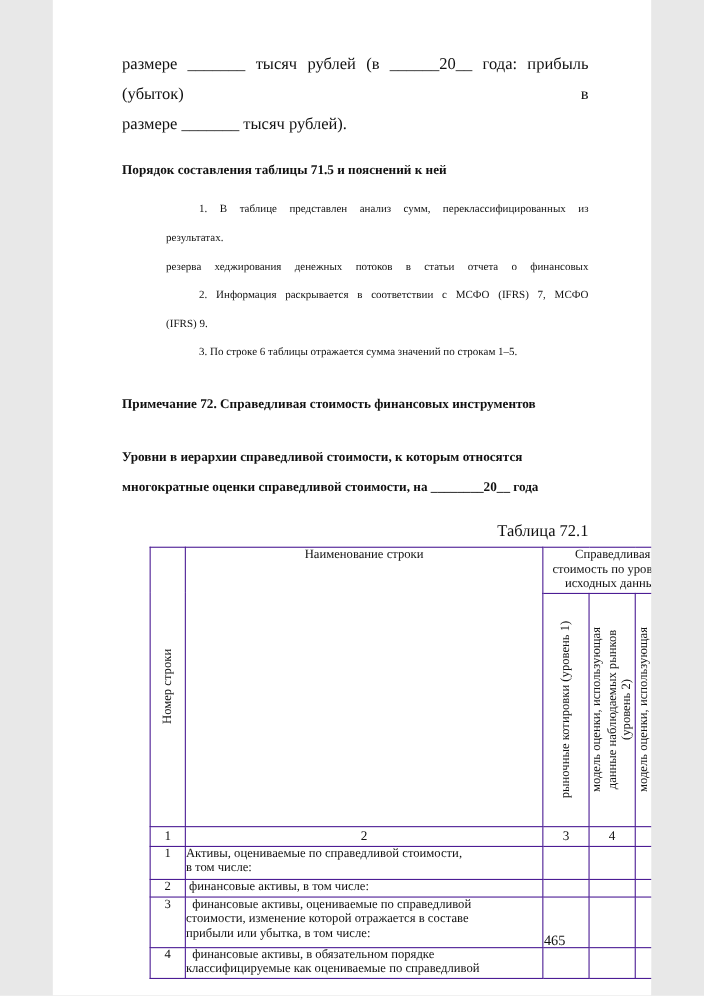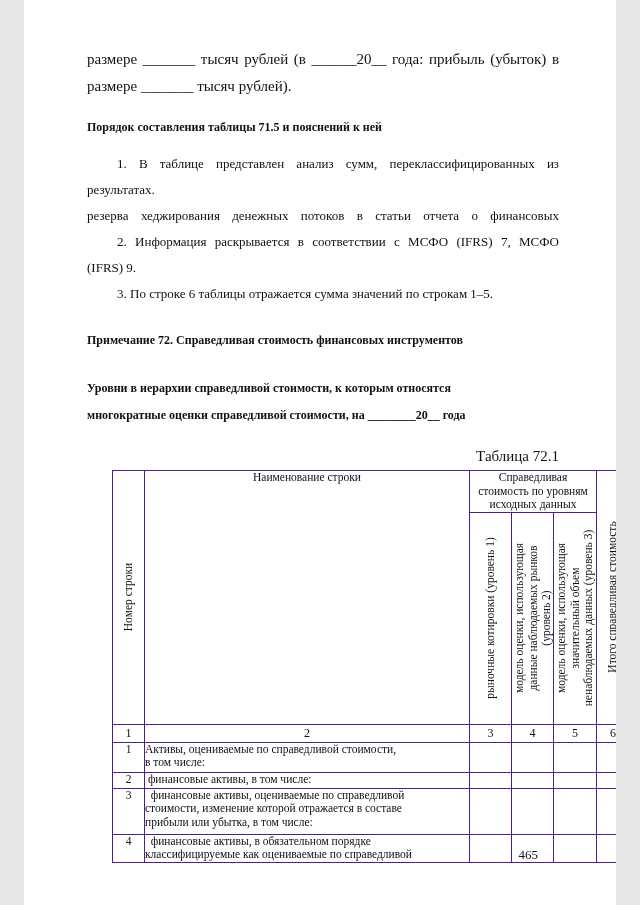--- a/index.html
+++ b/index.html
@@ -1,27 +1,27 @@
 <!DOCTYPE html>
 <html><head>
 <meta charset="utf-8">
 <style>
   html,body{margin:0;padding:0;background:#e8e8e8;}
   .page{
     position:relative;
-    width:592px;height:905px;
+    width:544px;height:905px;
     background:#ffffff;
     color:#111;
     font-family:"Liberation Serif","DejaVu Serif",serif;
     overflow:hidden;
     margin:0 auto;
   }
   .textblock{padding:46px 57px 0 63px;}
   .line{font-size:15px;line-height:27px;}
-  .pline{font-size:13px;line-height:26px;}
+  .pline{font-size:10px;line-height:26px;margin-left:40px;}
   .jl{text-align:justify;text-align-last:justify;}
   .ind{text-indent:30px;}
   .h-center{
     text-align:left;font-weight:bold;font-size:12px;line-height:27px;
   }
   .h71{margin-top:14px;}
   .p-first{margin-top:10px;}
   .h72{margin-top:20px;}
   .sub{margin-top:21px;}
   .caption{

